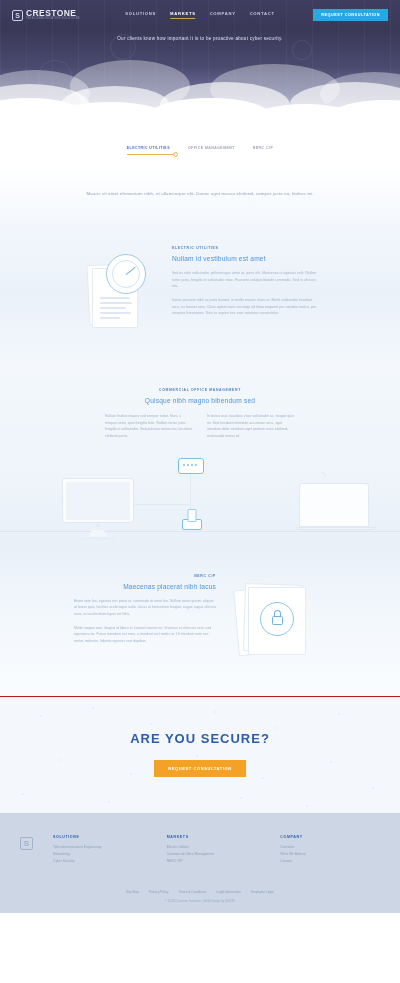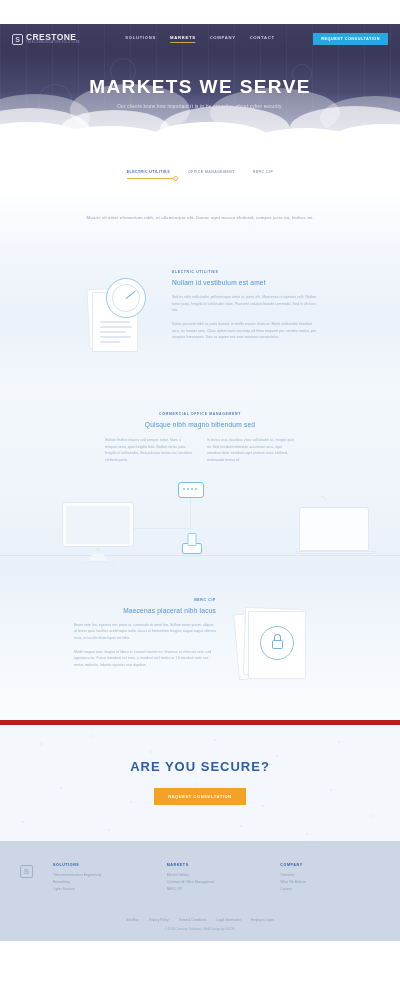--- a/index.html
+++ b/index.html
@@ -15,21 +15,20 @@
   .header {
     position: relative;
     height: 30px;
     background: #3b3a5c;
     background: linear-gradient(180deg, #403e60 0%, #3a3857 100%);
     display: flex;
     align-items: center;
     padding: 0 12px;
     z-index: 20;
     overflow: hidden;
-    margin-top: 24px;
   }
   .header:before {
     content: "";
     position: absolute; inset: 0;
     background-image:
       repeating-linear-gradient(90deg, rgba(255,255,255,.035) 0 1px, transparent 1px 26px);
     pointer-events: none;
   }
   .logo { display: flex; align-items: center; gap: 3px; z-index: 2; }
   .logo-mark {
@@ -247,21 +246,21 @@
     border-radius: 50%; border: 1.3px solid #8ec5e9; background: #fff;
     display: flex; align-items: center; justify-content: center;
   }
   .lock-body { width: 11px; height: 9px; border: 1.2px solid #6fb3e0; border-radius: 1.5px; margin-top: 4px; }
   .lock-shackle { position: absolute; top: 7px; width: 7px; height: 6px; border: 1.2px solid #6fb3e0; border-bottom: none; border-radius: 4px 4px 0 0; }
 
   
   .cta {
     position: relative; background: #f4f7fb; padding: 34px 0 36px; text-align: center;
     overflow: hidden;
-    border-top: 5px solid #b91c1c;
+    border-top: 1px solid #b91c1c;
   }
   .cta-dots { position: absolute; inset: 0; opacity: .5; }
   .cta-dots i { position: absolute; width: 2px; height: 2px; background: #d6e0ec; border-radius: 50%; }
   .cta h2 {
     position: relative; z-index: 2;
     font-size: 13px; font-weight: 700; color: #2d5ca8; letter-spacing: 1px;
   }
   .cta-btn {
     position: relative; z-index: 2; margin-top: 14px;
     background: #f3a226; color: #fff; border: none; cursor: pointer;
@@ -317,21 +316,20 @@
   </nav>
   <button class="cta-header">REQUEST CONSULTATION</button>
 </div>
 
 <div class="hero">
   <div class="hero-grid"></div>
   <div class="hero-circle hc1"></div>
   <div class="hero-circle hc2"></div>
   <div class="hero-circle hc3"></div>
 
-  <div class="hero-title">MARKETS WE SERVE</div>
   <div class="hero-sub">Our clients know how important it is to be proactive about cyber security.</div>
 
   <div class="cloud-layer">
     <div class="cloud cl-back" style="left:-20px;bottom:22px;width:110px;height:46px;"></div>
     <div class="cloud cl-back" style="left:70px;bottom:26px;width:120px;height:52px;"></div>
     <div class="cloud cl-back" style="left:210px;bottom:24px;width:130px;height:50px;"></div>
     <div class="cloud cl-back" style="left:320px;bottom:22px;width:110px;height:44px;"></div>
     <div class="cloud cl-mid" style="left:-30px;bottom:10px;width:120px;height:44px;"></div>
     <div class="cloud cl-mid" style="left:60px;bottom:12px;width:110px;height:40px;"></div>
     <div class="cloud cl-mid" style="left:160px;bottom:10px;width:130px;height:46px;"></div>

